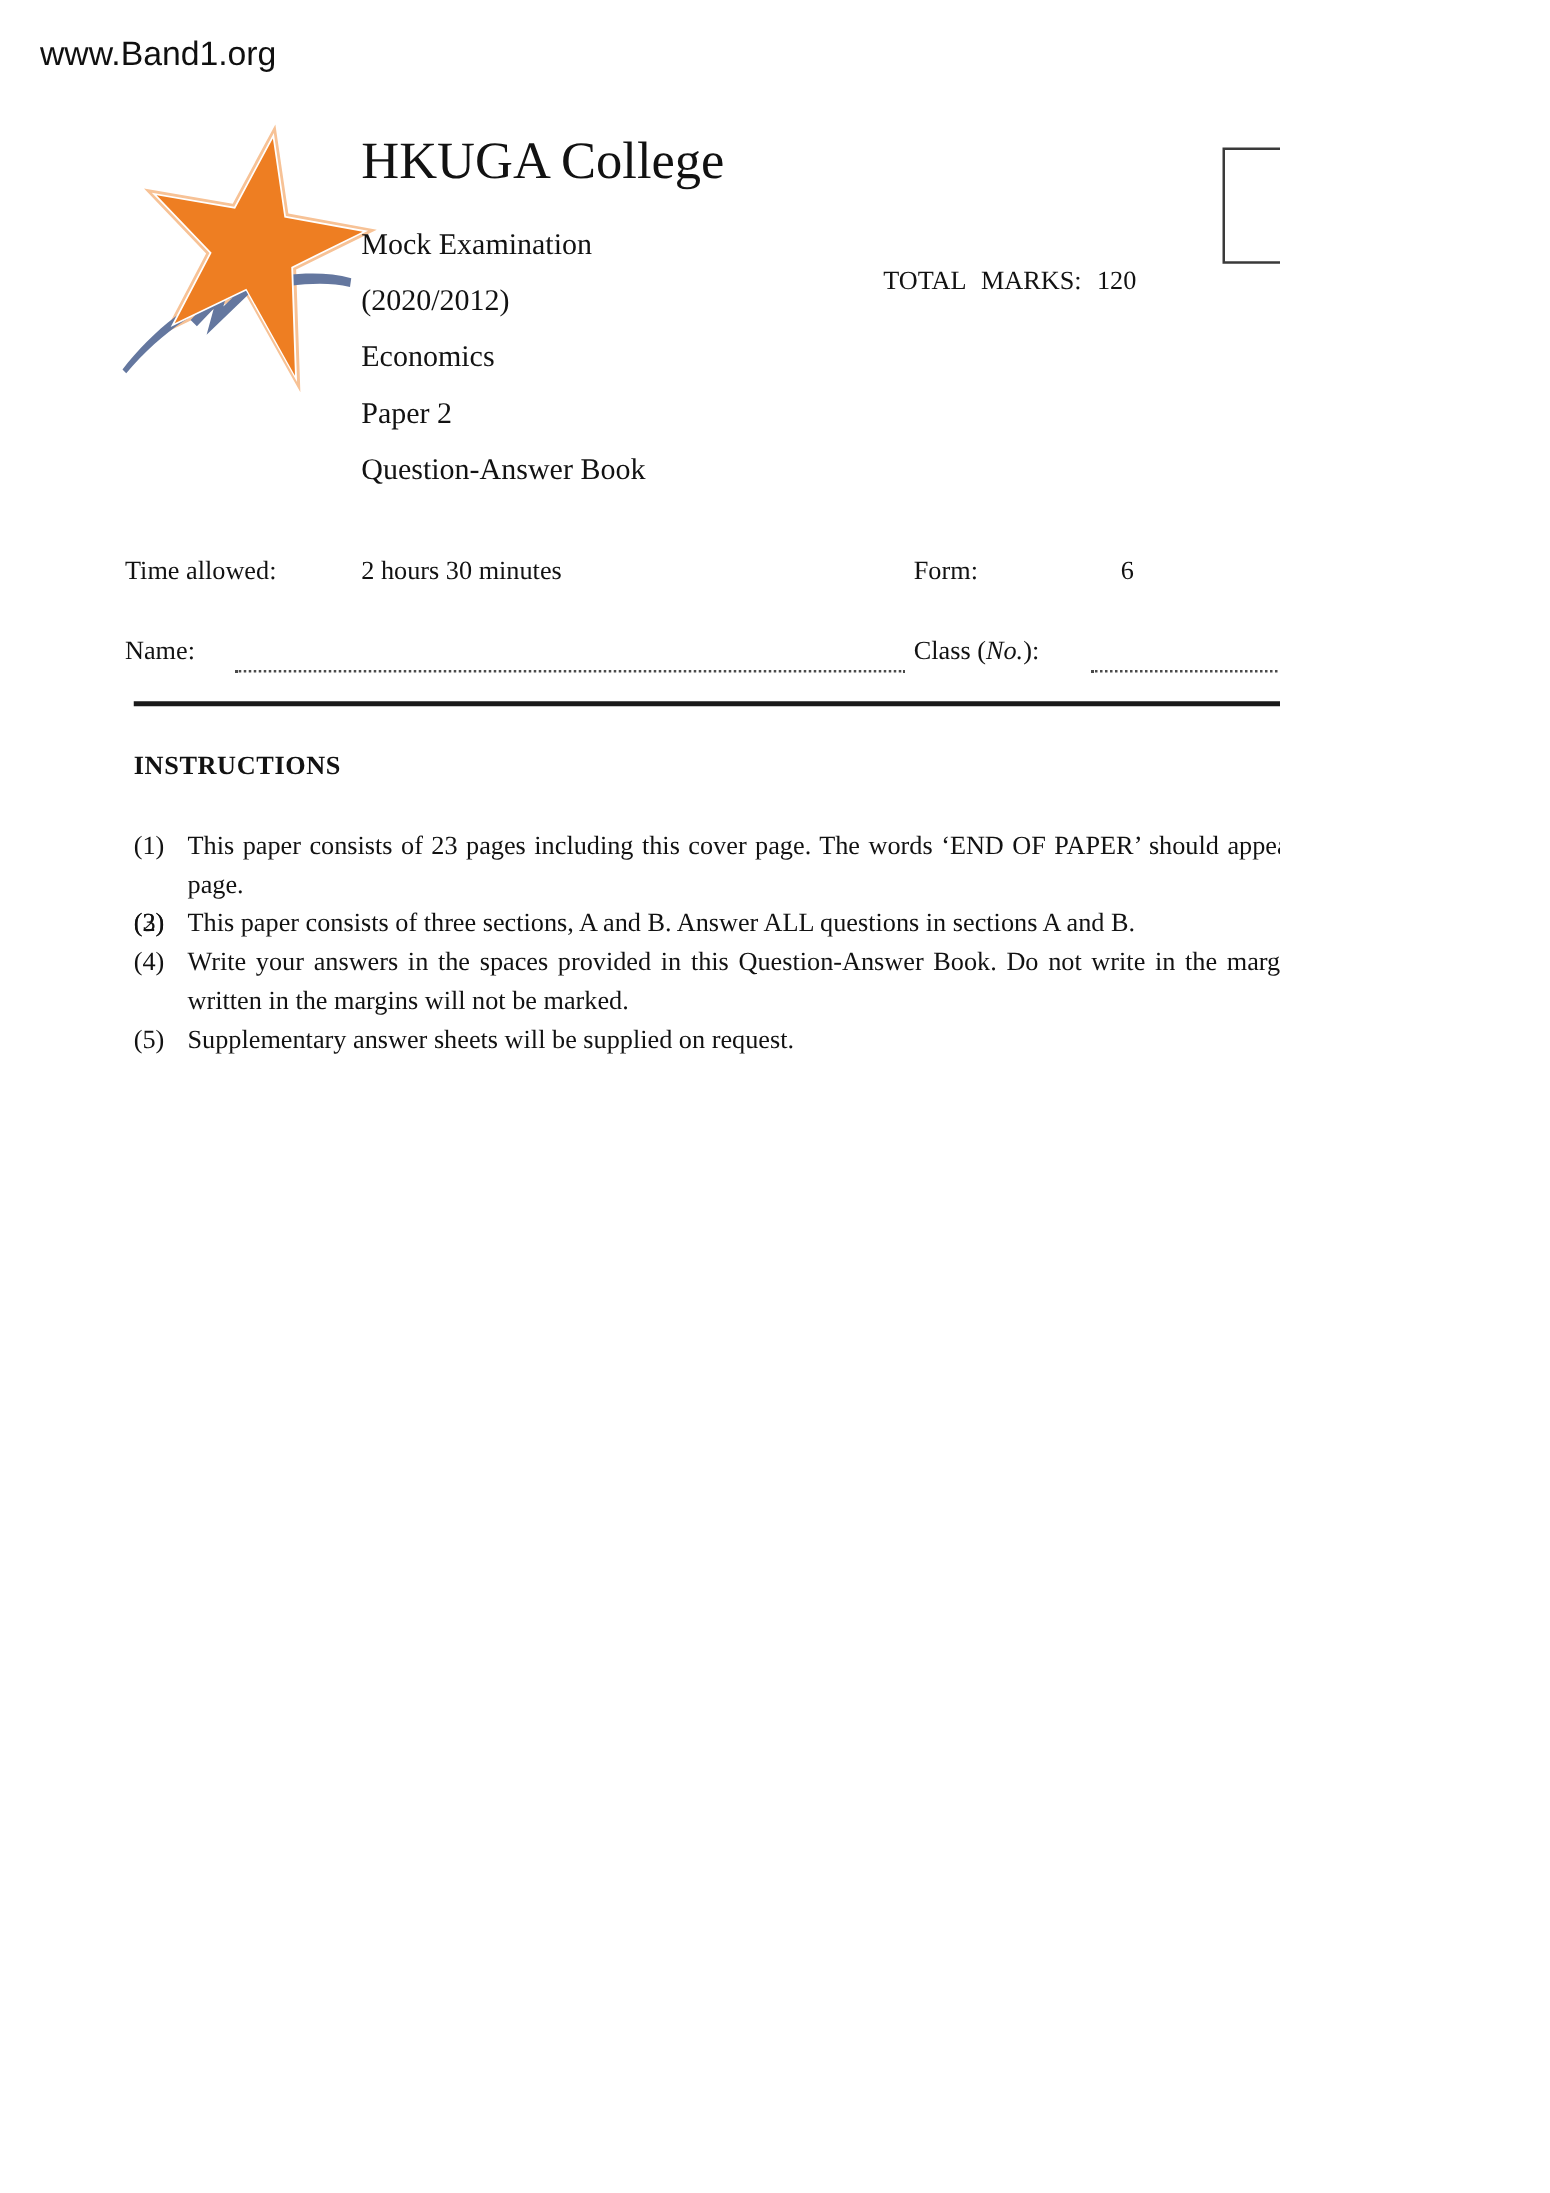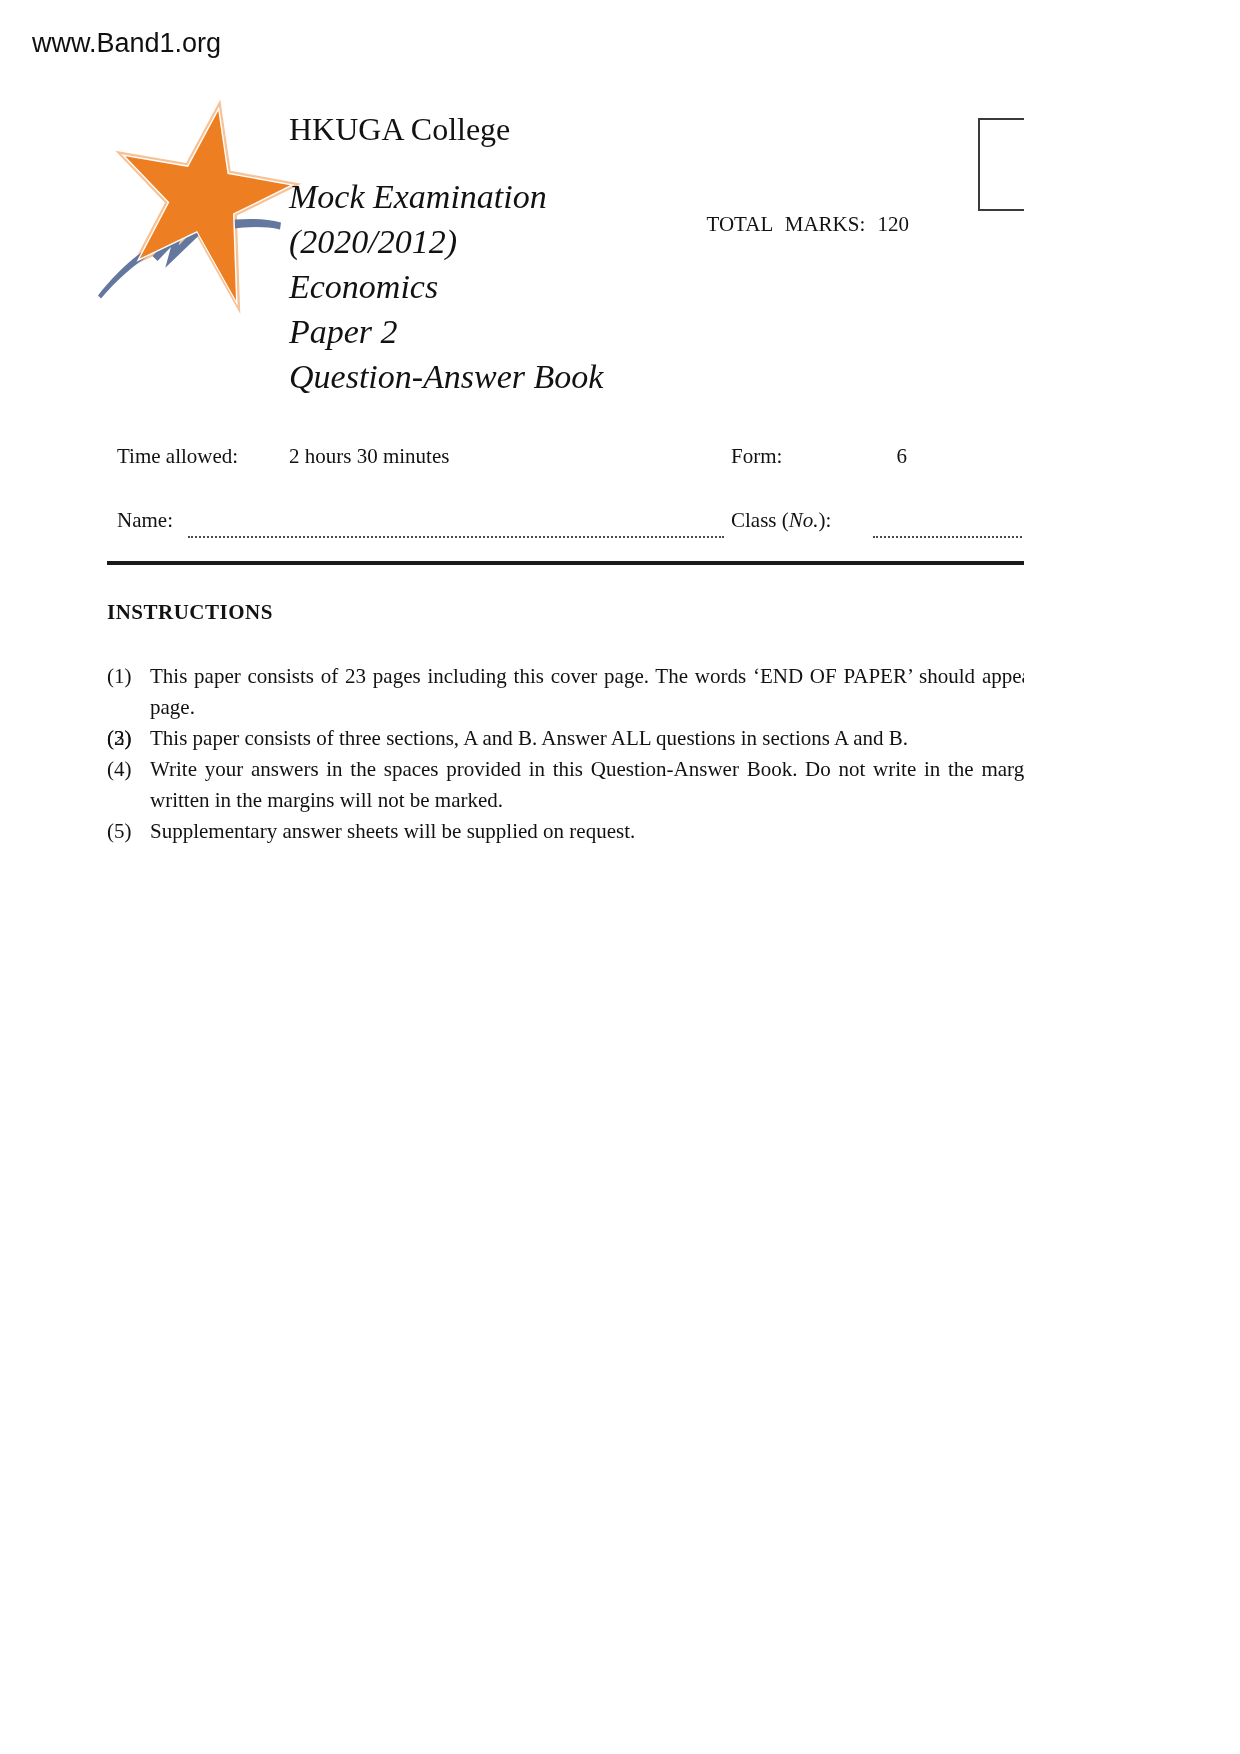--- a/index.html
+++ b/index.html
@@ -22,30 +22,29 @@
     color: #101010;
     letter-spacing: 0px;
   }
 
   
   .logo { left: 98px; top: 100px; width: 195px; height: 210px; overflow: visible; }
 
   
   .school-name {
     left: 289px; top: 104px;
-    font-size: 32px;
+    font-size: 42px;
     line-height: 50px;
     white-space: nowrap;
   }
   .title-lines {
     left: 289px; top: 174px;
-    font-size: 34px;
+    font-size: 24px;
     line-height: 45px;
     white-space: nowrap;
-    font-style: italic;
   }
 
   
   .marks-box {
     left: 978px; top: 118px;
     width: 154px; height: 93px;
     border: 2px solid #3a3a3a;
     box-sizing: border-box;
     background: #ffffff;
   }
@@ -53,21 +52,21 @@
     top: 212px; right: 115px;
     font-size: 21px;
     word-spacing: 7px;
     white-space: nowrap;
   }
 
   
   .field { font-size: 21px; white-space: nowrap; }
   .row1 { top: 444px; }
   .row2 { top: 508px; }
-  .col-label { left: 117px; }
+  .col-label { left: 100px; }
   .col-value { left: 289px; }
   .col-right { left: 731px; }
   .col-end   { right: 117px; }
 
   .fill-line {
     top: 508px; height: 28px;
     border-bottom: 2px dotted #4a4a4a;
   }
   .name-line  { left: 188px; width: 536px; }
   .class-line { left: 873px; width: 260px; }

